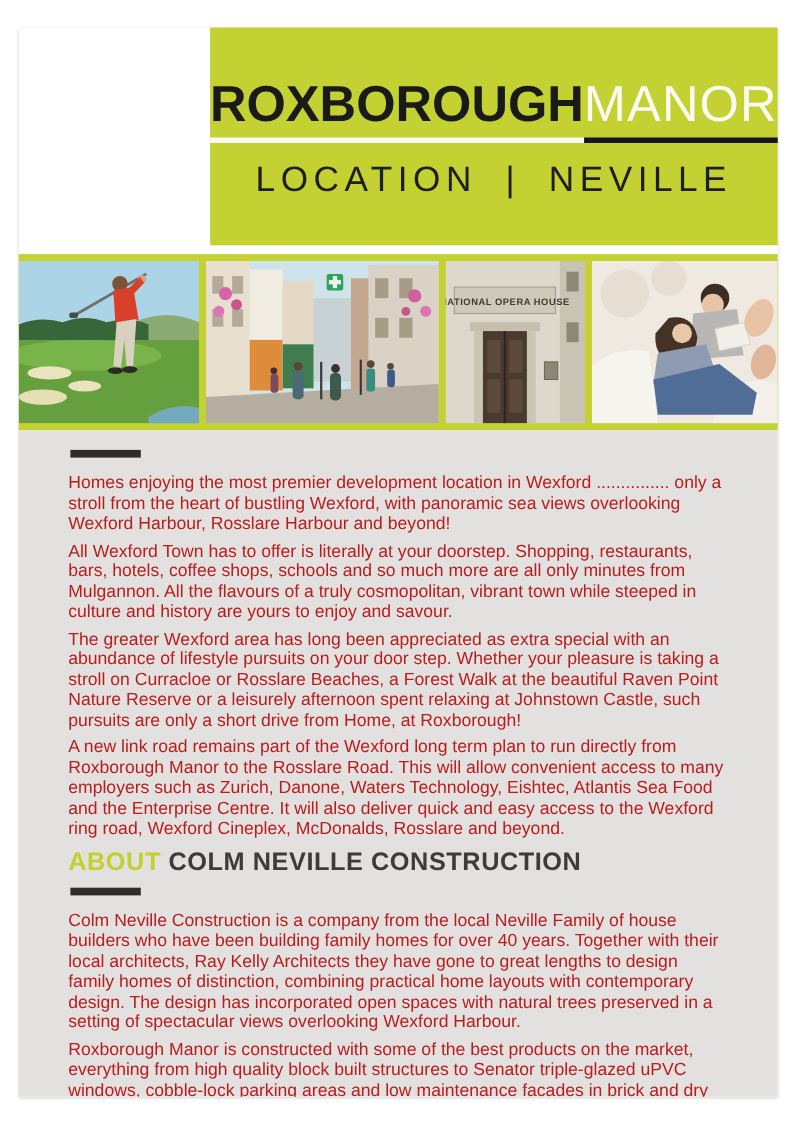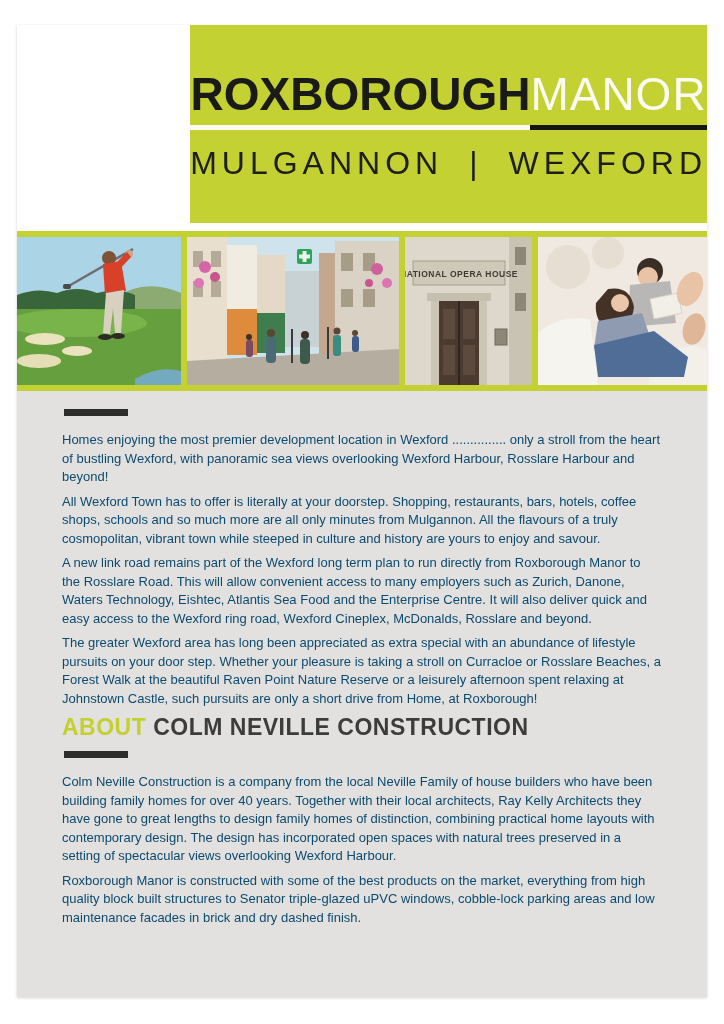--- a/index.html
+++ b/index.html
@@ -28,34 +28,34 @@
   .divider-strip{height:8px;background:#e2e1df;flex:none;}
   .photo-band{height:160px;background:#c4d133;flex:none;display:flex;gap:6px;padding:6px 0;box-sizing:border-box;}
   .photo{height:148px;flex:none;overflow:hidden;}
   .photo svg{display:block;width:100%;height:100%;}
   
   .body-section{flex:1;background:#e2e1df;padding:18px 45px 0;box-sizing:border-box;overflow:hidden;}
   .sec-heading{margin:0 0 10px;font-size:23px;font-weight:700;letter-spacing:.5px;line-height:27px;white-space:nowrap;}
   .sec-heading .accent{color:#c3d02e;}
   .sec-heading .rest{color:#3c3c3a;}
   .heading-bar{width:64px;height:7px;background:#2d2d2b;margin:0 0 15px 2px;}
-  .body-section p{margin:0 0 6px;font-size:13px;line-height:18.5px;color:#0c4a6e;max-width:604px;}
+  .body-section p{margin:0 0 6px;font-size:16px;line-height:18.5px;color:#b91c1c;max-width:604px;}
   .about-heading{}
 </style>
 </head>
 <body>
 
 <div class="page">
 
   <div class="header">
     <div class="title-line">
       <span class="title-bold">ROXBOROUGH</span><span class="title-light">MANOR</span>
     </div>
     <div class="subtitle">
-      <span>MULGANNON</span><span class="divider">|</span><span>WEXFORD</span>
+      <span>LOCATION</span><span class="divider">|</span><span>NEVILLE</span>
     </div>
   </div>
 
   <div class="divider-strip"></div>
 
   <div class="photo-band">
 
     <div class="photo" style="width:164px">
       <svg viewBox="0 0 164 148" preserveAspectRatio="none">
         <rect x="0" y="0" width="164" height="148" fill="#abd4e7"></rect>
@@ -166,22 +166,22 @@
       </svg>
     </div>
   </div>
 
   <div class="body-section">
 
     <div class="heading-bar"></div>
 
     <p>Homes enjoying the most premier development location in Wexford ............... only a stroll from the heart of bustling Wexford, with panoramic sea views overlooking Wexford Harbour, Rosslare Harbour and beyond!</p>
     <p>All Wexford Town has to offer is literally at your doorstep. Shopping, restaurants, bars, hotels, coffee shops, schools and so much more are all only minutes from Mulgannon. All the flavours of a truly cosmopolitan, vibrant town while steeped in culture and history are yours to enjoy and savour.</p>
+    <p>The greater Wexford area has long been appreciated as extra special with an abundance of lifestyle pursuits on your door step. Whether your pleasure is taking a stroll on Curracloe or Rosslare Beaches, a Forest Walk at the beautiful Raven Point Nature Reserve or a leisurely afternoon spent relaxing at Johnstown Castle, such pursuits are only a short drive from Home, at Roxborough!</p>
     <p>A new link road remains part of the Wexford long term plan to run directly from Roxborough Manor to the Rosslare Road. This will allow convenient access to many employers such as Zurich, Danone, Waters Technology, Eishtec, Atlantis Sea Food and the Enterprise Centre. It will also deliver quick and easy access to the Wexford ring road, Wexford Cineplex, McDonalds, Rosslare and beyond.</p>
-    <p>The greater Wexford area has long been appreciated as extra special with an abundance of lifestyle pursuits on your door step. Whether your pleasure is taking a stroll on Curracloe or Rosslare Beaches, a Forest Walk at the beautiful Raven Point Nature Reserve or a leisurely afternoon spent relaxing at Johnstown Castle, such pursuits are only a short drive from Home, at Roxborough!</p>
 
     <h2 class="sec-heading about-heading"><span class="accent">ABOUT</span><span class="rest"> COLM NEVILLE CONSTRUCTION</span></h2>
     <div class="heading-bar"></div>
 
     <p>Colm Neville Construction is a company from the local Neville Family of house builders who have been building family homes for over 40 years. Together with their local architects, Ray Kelly Architects they have gone to great lengths to design family homes of distinction, combining practical home layouts with contemporary design. The design has incorporated open spaces with natural trees preserved in a setting of spectacular views overlooking Wexford Harbour.</p>
     <p>Roxborough Manor is constructed with some of the best products on the market, everything from high quality block built structures to Senator triple-glazed uPVC windows, cobble-lock parking areas and low maintenance facades in brick and dry dashed finish.</p>
 
   </div>
 </div>
 

